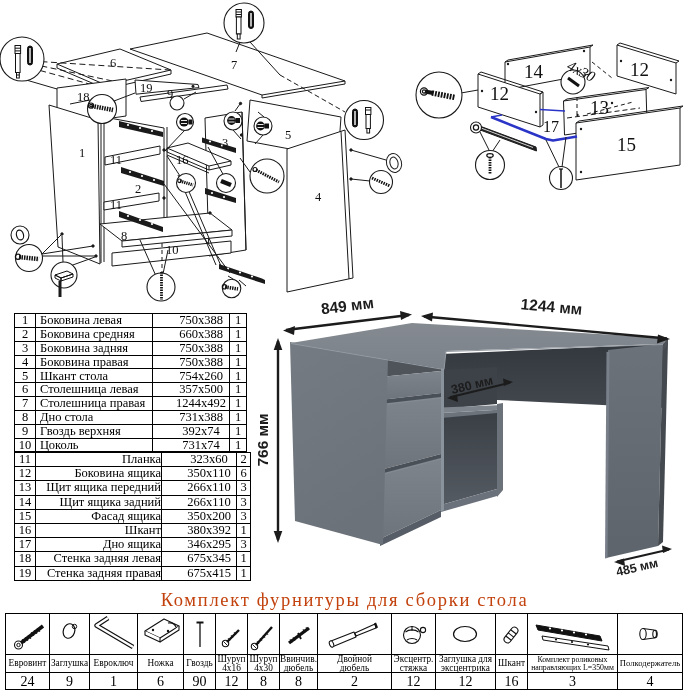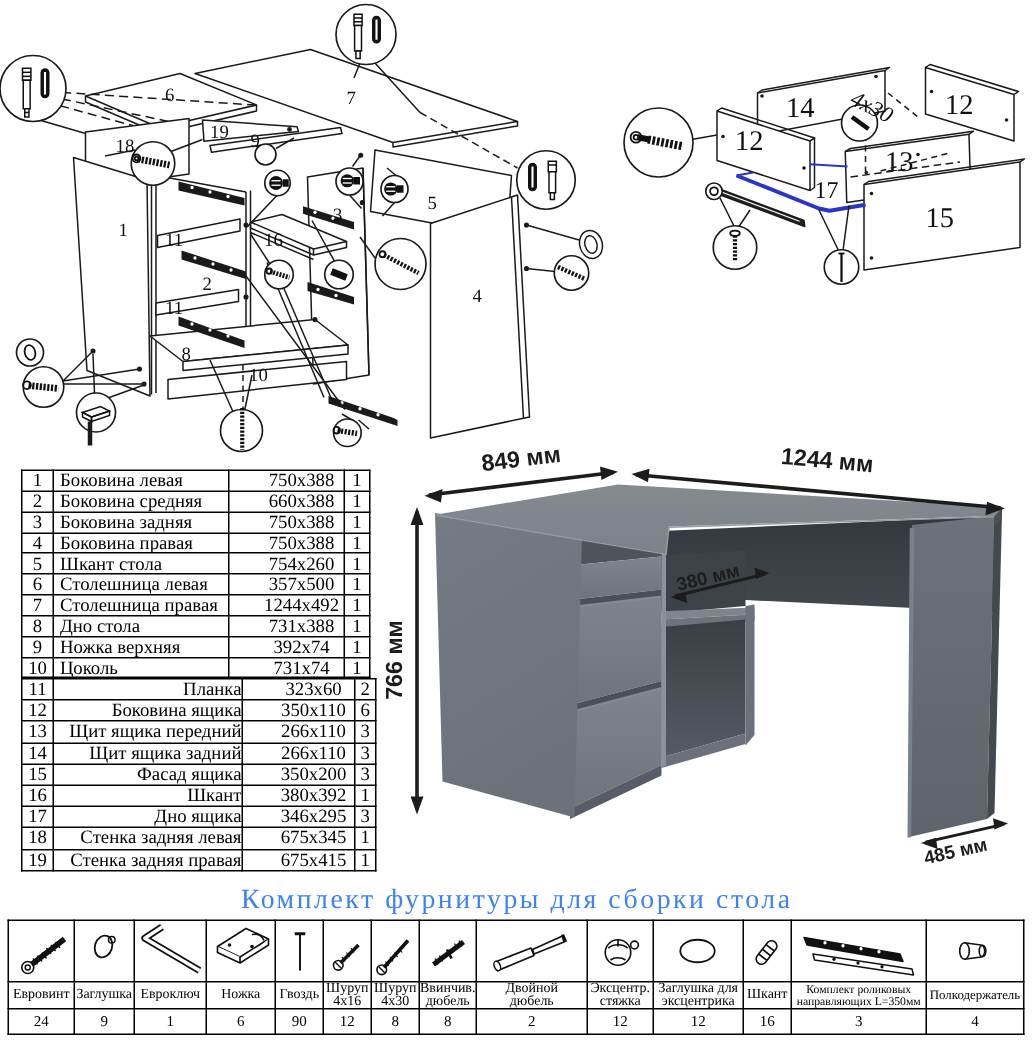--- a/index.html
+++ b/index.html
@@ -13,26 +13,26 @@
 .t1 td{border:1px solid #000;font-family:"Liberation Serif",serif;font-size:12.5px;
   padding:0;height:12.85px;line-height:12.5px;white-space:nowrap;overflow:hidden;}
 .t2{position:absolute;left:14px;top:452px;}
 .t2 td{border:1px solid #000;font-family:"Liberation Serif",serif;font-size:12.5px;
   padding:0;height:13.2px;line-height:13px;white-space:nowrap;overflow:hidden;}
 td.n{text-align:center;}
 td.nm{text-align:left;padding-left:4px;}
 td.nc{text-align:right;}
 td.d{text-align:center;padding-left:20px;}
 .title{position:absolute;left:0;top:590px;width:689px;text-align:center;
-  font-family:"Liberation Serif",serif;font-size:18.5px;letter-spacing:1.7px;color:#3b82f6;}
+  font-family:"Liberation Serif",serif;font-size:18.5px;letter-spacing:1.7px;color:#c2410c;}
 .hw{position:absolute;left:5px;top:613px;table-layout:fixed;}
 .hw td{border:1px solid #000;padding:0;overflow:hidden;}
 .hw .ic{height:40px;}
 .hw .nm2{height:17px;font-size:9.3px;line-height:8.6px;text-align:center;vertical-align:middle;}
-.hw .q{height:16px;font-size:10px;line-height:15px;text-align:center;}
+.hw .q{height:16px;font-size:14px;line-height:15px;text-align:center;}
 </style>
 </head>
 <body>
 <div id="page">
 <svg id="bg" width="689" height="700" viewBox="0 0 689 700">
 <defs>
 <linearGradient id="gtop" x1="0" y1="0" x2="0" y2="1">
   <stop offset="0" stop-color="#848a90"></stop>
           <stop offset="1" stop-color="#7c828a"></stop>
 </linearGradient>
@@ -499,21 +499,21 @@
           <td class="n">1</td>
         </tr>
 <tr>
           <td class="n">8</td>
           <td class="nm">Дно стола</td>
           <td class="d">731x388</td>
           <td class="n">1</td>
         </tr>
 <tr>
           <td class="n">9</td>
-          <td class="nm">Ножка верхняя</td>
+          <td class="nm">Гвоздь верхняя</td>
           <td class="d">392x74</td>
           <td class="n">1</td>
         </tr>
 <tr>
           <td class="n">10</td>
           <td class="nm">Цоколь</td>
           <td class="d">731x74</td>
           <td class="n">1</td>
         </tr>
 </tbody>

